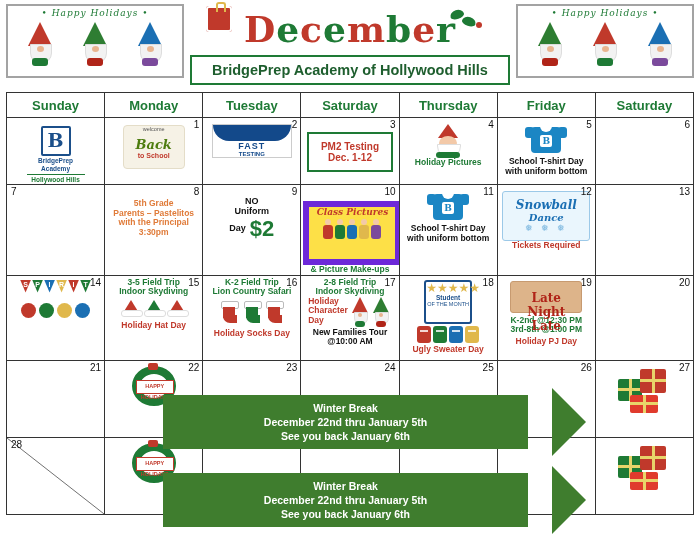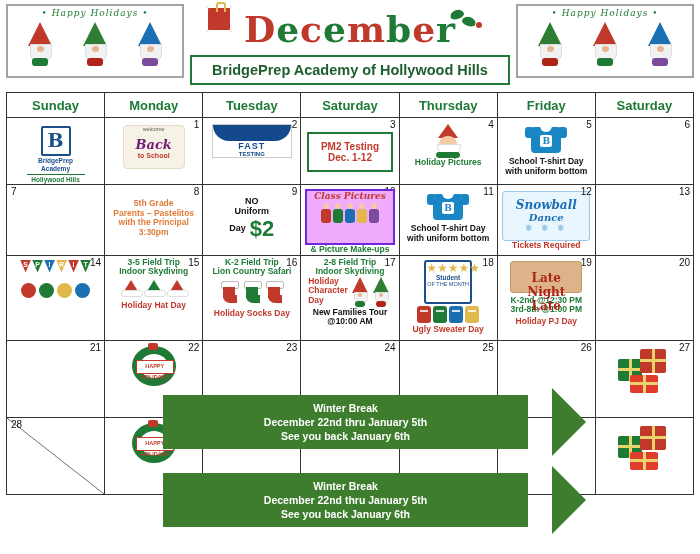--- a/index.html
+++ b/index.html
@@ -52,21 +52,21 @@
   .red{color:#c0392b;}
   .black{color:#111;}
 
   
   .bpa-logo{width:58px;margin:6px auto 0 auto;text-align:center;}
   .bpa-b{width:26px;height:26px;margin:0 auto;border:2px solid #1b4f8a;color:#1b4f8a;font-family:"DejaVu Serif",serif;font-weight:bold;font-size:19px;line-height:24px;border-radius:2px;}
   .bpa-t1{font-size:6.5px;font-weight:bold;color:#1b4f8a;margin-top:1px;}
   .bpa-t2{font-size:6.5px;font-weight:bold;color:#1e7a35;border-top:1px solid #1e7a35;margin-top:2px;padding-top:1px;}
 
   .back2school{width:60px;height:42px;margin:5px auto 0;border-radius:4px;background:#f6f2e6;position:relative;overflow:hidden;border:1px solid #e4ddc8;}
-  .back2school .b1{font-family:"DejaVu Serif",serif;font-style:italic;font-weight:bold;font-size:13px;color:#701a75;text-align:center;margin-top:5px;}
+  .back2school .b1{font-family:"DejaVu Serif",serif;font-style:italic;font-weight:bold;font-size:13px;color:#4d7c0f;text-align:center;margin-top:5px;}
   .back2school .b2{font-size:7px;color:#c0392b;text-align:center;font-weight:bold;}
   .back2school .b3{font-size:5.5px;color:#555;text-align:center;}
 
   .fast{width:78px;margin:4px auto 0;border:1px solid #ccc;background:#fff;}
   .fast .wave{height:16px;background:#13498a;border-radius:0 0 26px 26px;}
   .fast .ftxt{font-size:9px;font-weight:bold;color:#13498a;text-align:center;letter-spacing:1px;}
   .fast .ftxt small{display:block;font-size:6px;letter-spacing:0;}
 
   .pm2{border:2px solid #1e7a35;color:#c0392b;font-weight:bold;font-size:10px;padding:7px 2px;margin:12px 4px 0;background:#fff;}
 
@@ -82,21 +82,21 @@
   .tshirt .sl.l{left:-1px;}
   .tshirt .sl.r{right:-1px;}
   .tshirt .neck{position:absolute;left:14px;top:3px;width:12px;height:6px;background:#fff;border-radius:0 0 8px 8px;}
   .tshirt .logo{position:absolute;left:14px;top:12px;width:12px;height:12px;background:#fff;color:#1b86c4;font-family:"DejaVu Serif",serif;font-weight:bold;font-size:9px;line-height:12px;text-align:center;border-radius:2px;}
 
   .pastel{color:#e07b39;}
 
   .nouniform{font-size:9px;font-weight:bold;color:#111;line-height:1.1;margin-top:10px;}
   .dollar{font-size:22px;color:#1e7a35;font-weight:bold;}
 
-  .classpic{width:86px;height:52px;margin:2px auto 0;border:2px solid #6d28d9;background:#f0abfc;position:relative;overflow:hidden;}
+  .classpic{width:86px;height:52px;margin:14px auto 0;border:6px solid #6d28d9;background:#fde047;position:relative;overflow:hidden;}
   .classpic .cp-t{font-family:"DejaVu Serif",serif;font-style:italic;font-weight:bold;font-size:9px;color:#c0392b;text-align:center;}
   .kids{display:flex;justify-content:center;gap:2px;align-items:flex-end;margin-top:2px;}
   .kid{width:10px;height:22px;position:relative;}
   .kid .h{position:absolute;left:2px;top:0;width:6px;height:6px;border-radius:50%;background:#f3c9a8;}
   .kid .b{position:absolute;left:0;top:6px;width:10px;height:14px;border-radius:3px;}
 
   .snow{width:86px;height:48px;margin:4px auto 0;border:1px solid #9cc9e8;background:#eaf6fd;border-radius:3px;}
   .snow .s1{font-family:"DejaVu Serif",serif;font-style:italic;font-weight:bold;color:#1b6fb3;font-size:12px;text-align:center;margin-top:6px;}
   .snow .flk{font-size:9px;color:#7fb9e0;text-align:center;letter-spacing:3px;}
 

